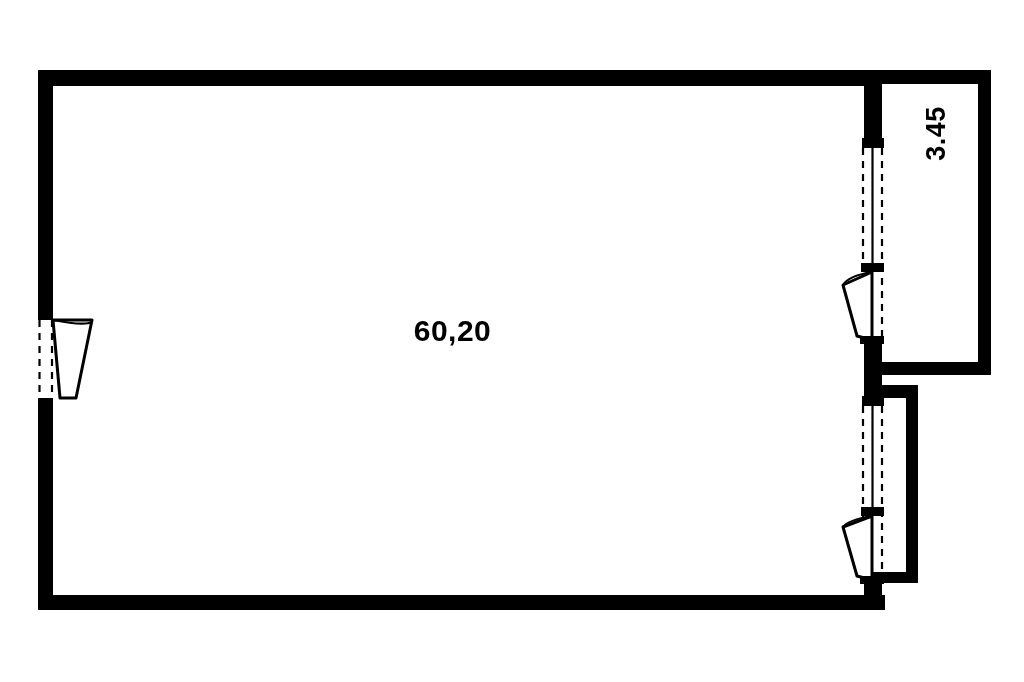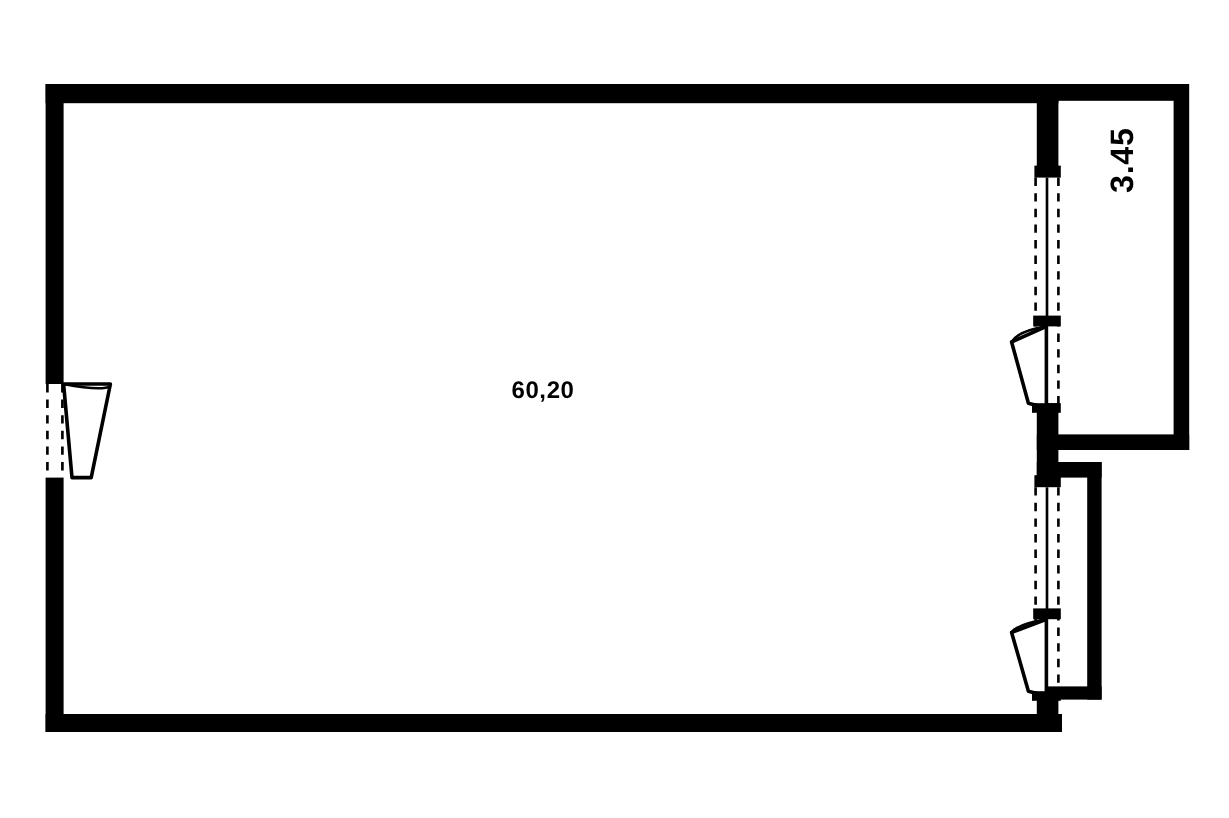--- a/index.html
+++ b/index.html
@@ -58,21 +58,21 @@
     color: #000000;
     white-space: nowrap;
     line-height: 1;
     user-select: none;
   }
   #label-main {
     left: 0;
     top: 316px;
     width: 905px;
     text-align: center;
-    font-size: 20px;
+    font-size: 30px;
     letter-spacing: 0.5px;
   }
   #label-side {
     left: 882px;
     top: 120px;
     width: 108px;
     text-align: center;
     font-size: 27px;
     transform: rotate(-90deg);
     transform-origin: center center;

